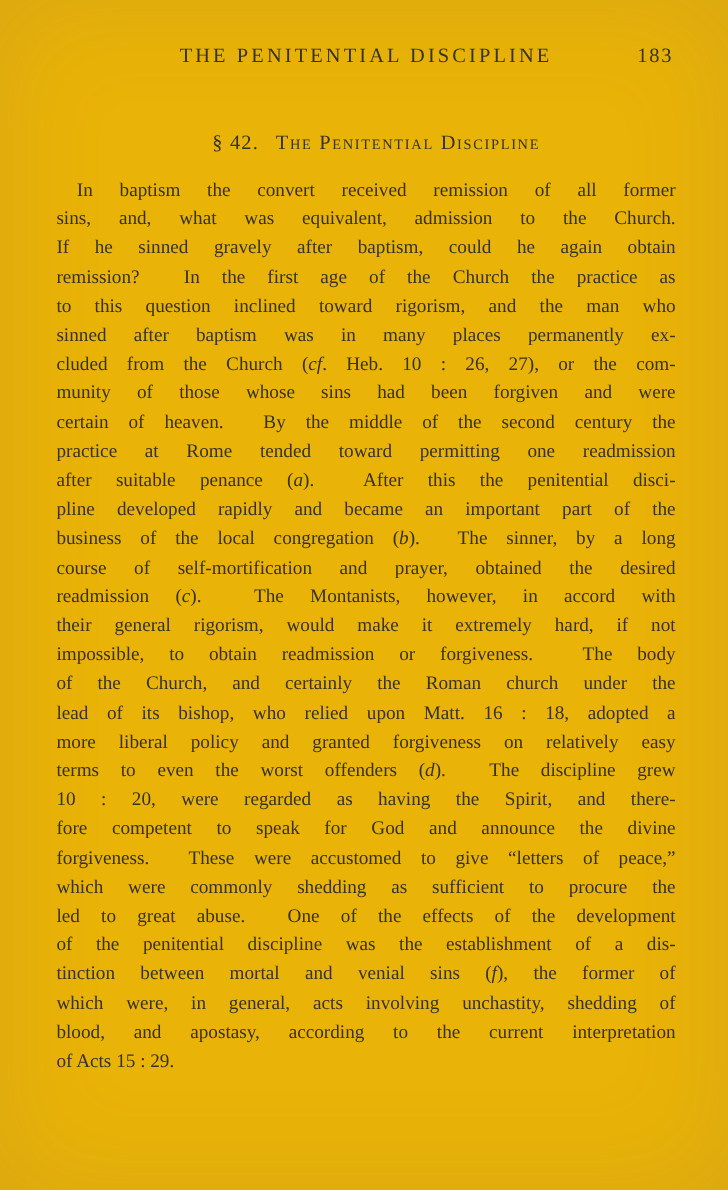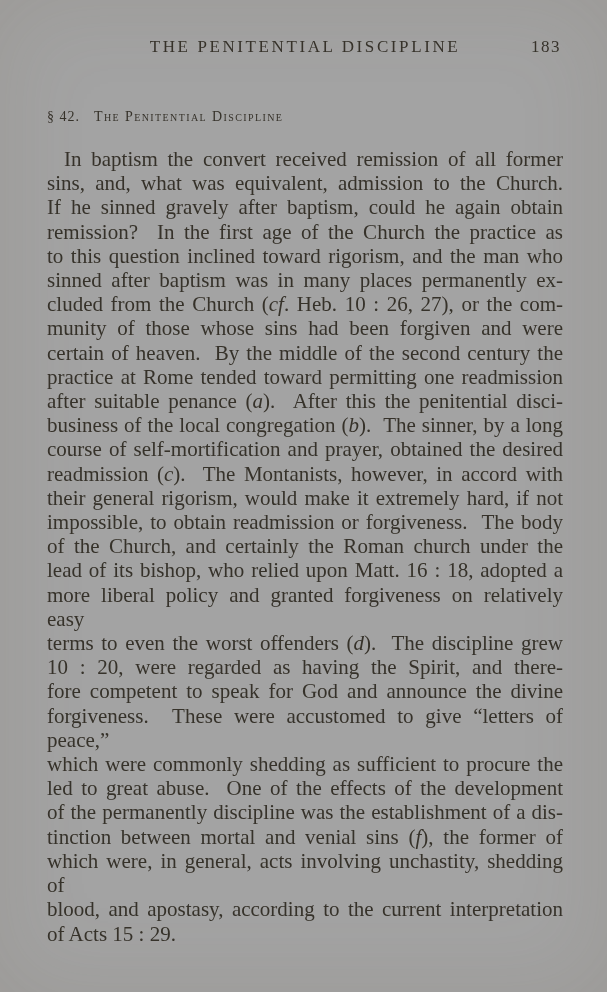--- a/index.html
+++ b/index.html
@@ -34,53 +34,53 @@
     right: 2px;
     top: 0;
     letter-spacing: 1.5px;
   }
   .section-heading {
     position: absolute;
     top: 109px;
     left: 47px;
     right: 27px;
     margin: 0;
-    text-align: left;
-    font-size: 14px;
+    text-align: center;
+    font-size: 17px;
     font-weight: normal;
     white-space: nowrap;
   }
   .section-number {
     letter-spacing: 1px;
     margin-right: 14px;
   }
   .section-title {
     font-variant: small-caps;
     letter-spacing: 1.4px;
   }
   .body-text {
     position: absolute;
     top: 147px;
     left: 47px;
     right: 44px;
-    font-size: 21px;
+    font-size: 16px;
     line-height: 24.2px;
   }
   .line {
     text-align: justify;
     text-align-last: justify;
   }
   .line.first-line { padding-left: 17px; }
   .line.last-line { text-align-last: left; }
   .line i { font-style: italic; }
 </style>
 </head>
 <body>
 
-<div class="page" style="background: #a3a3a3; color: rgb(54, 50, 42);">
+<div class="page" style="background: #eab308; color: rgb(54, 50, 42);">
 
   <header class="running-head">
     <span class="head-title">THE PENITENTIAL DISCIPLINE</span>
     <span class="page-number">183</span>
   </header>
 
   <h2 class="section-heading">
     <span class="section-number">§ 42.</span><span class="section-title">The Penitential Discipline</span>
   </h2>
 
@@ -89,34 +89,35 @@
       <div class="line">sins, and, what was equivalent, admission to the Church.</div>
       <div class="line">If he sinned gravely after baptism, could he again obtain</div>
       <div class="line">remission? &nbsp;In the first age of the Church the practice as</div>
       <div class="line">to this question inclined toward rigorism, and the man who</div>
       <div class="line">sinned after baptism was in many places permanently ex-</div>
       <div class="line">cluded from the Church (<i>cf</i>. Heb. 10 : 26, 27), or the com-</div>
       <div class="line">munity of those whose sins had been forgiven and were</div>
       <div class="line">certain of heaven. &nbsp;By the middle of the second century the</div>
       <div class="line">practice at Rome tended toward permitting one readmission</div>
       <div class="line">after suitable penance (<i>a</i>). &nbsp;After this the penitential disci-</div>
+      <div class="line">pline developed rapidly and became an important part of the</div>
       <div class="line">business of the local congregation (<i>b</i>). &nbsp;The sinner, by a long</div>
       <div class="line">course of self-mortification and prayer, obtained the desired</div>
       <div class="line">readmission (<i>c</i>). &nbsp;The Montanists, however, in accord with</div>
       <div class="line">their general rigorism, would make it extremely hard, if not</div>
       <div class="line">impossible, to obtain readmission or forgiveness. &nbsp;The body</div>
       <div class="line">of the Church, and certainly the Roman church under the</div>
       <div class="line">lead of its bishop, who relied upon Matt. 16 : 18, adopted a</div>
       <div class="line">more liberal policy and granted forgiveness on relatively easy</div>
       <div class="line">terms to even the worst offenders (<i>d</i>). &nbsp;The discipline grew</div>
       <div class="line">10 : 20, were regarded as having the Spirit, and there-</div>
       <div class="line">fore competent to speak for God and announce the divine</div>
       <div class="line">forgiveness. &nbsp;These were accustomed to give “letters of peace,”</div>
       <div class="line">which were commonly shedding as sufficient to procure the</div>
       <div class="line">led to great abuse. &nbsp;One of the effects of the development</div>
-      <div class="line">of the permanently discipline was the establishment of a dis-</div>
+      <div class="line">of the penitential discipline was the establishment of a dis-</div>
       <div class="line">tinction between mortal and venial sins (<i>f</i>), the former of</div>
       <div class="line">which were, in general, acts involving unchastity, shedding of</div>
       <div class="line">blood, and apostasy, according to the current interpretation</div>
       <div class="line last-line">of Acts 15 : 29.</div>
     </main>
 
 </div>
 
 </body></html>

